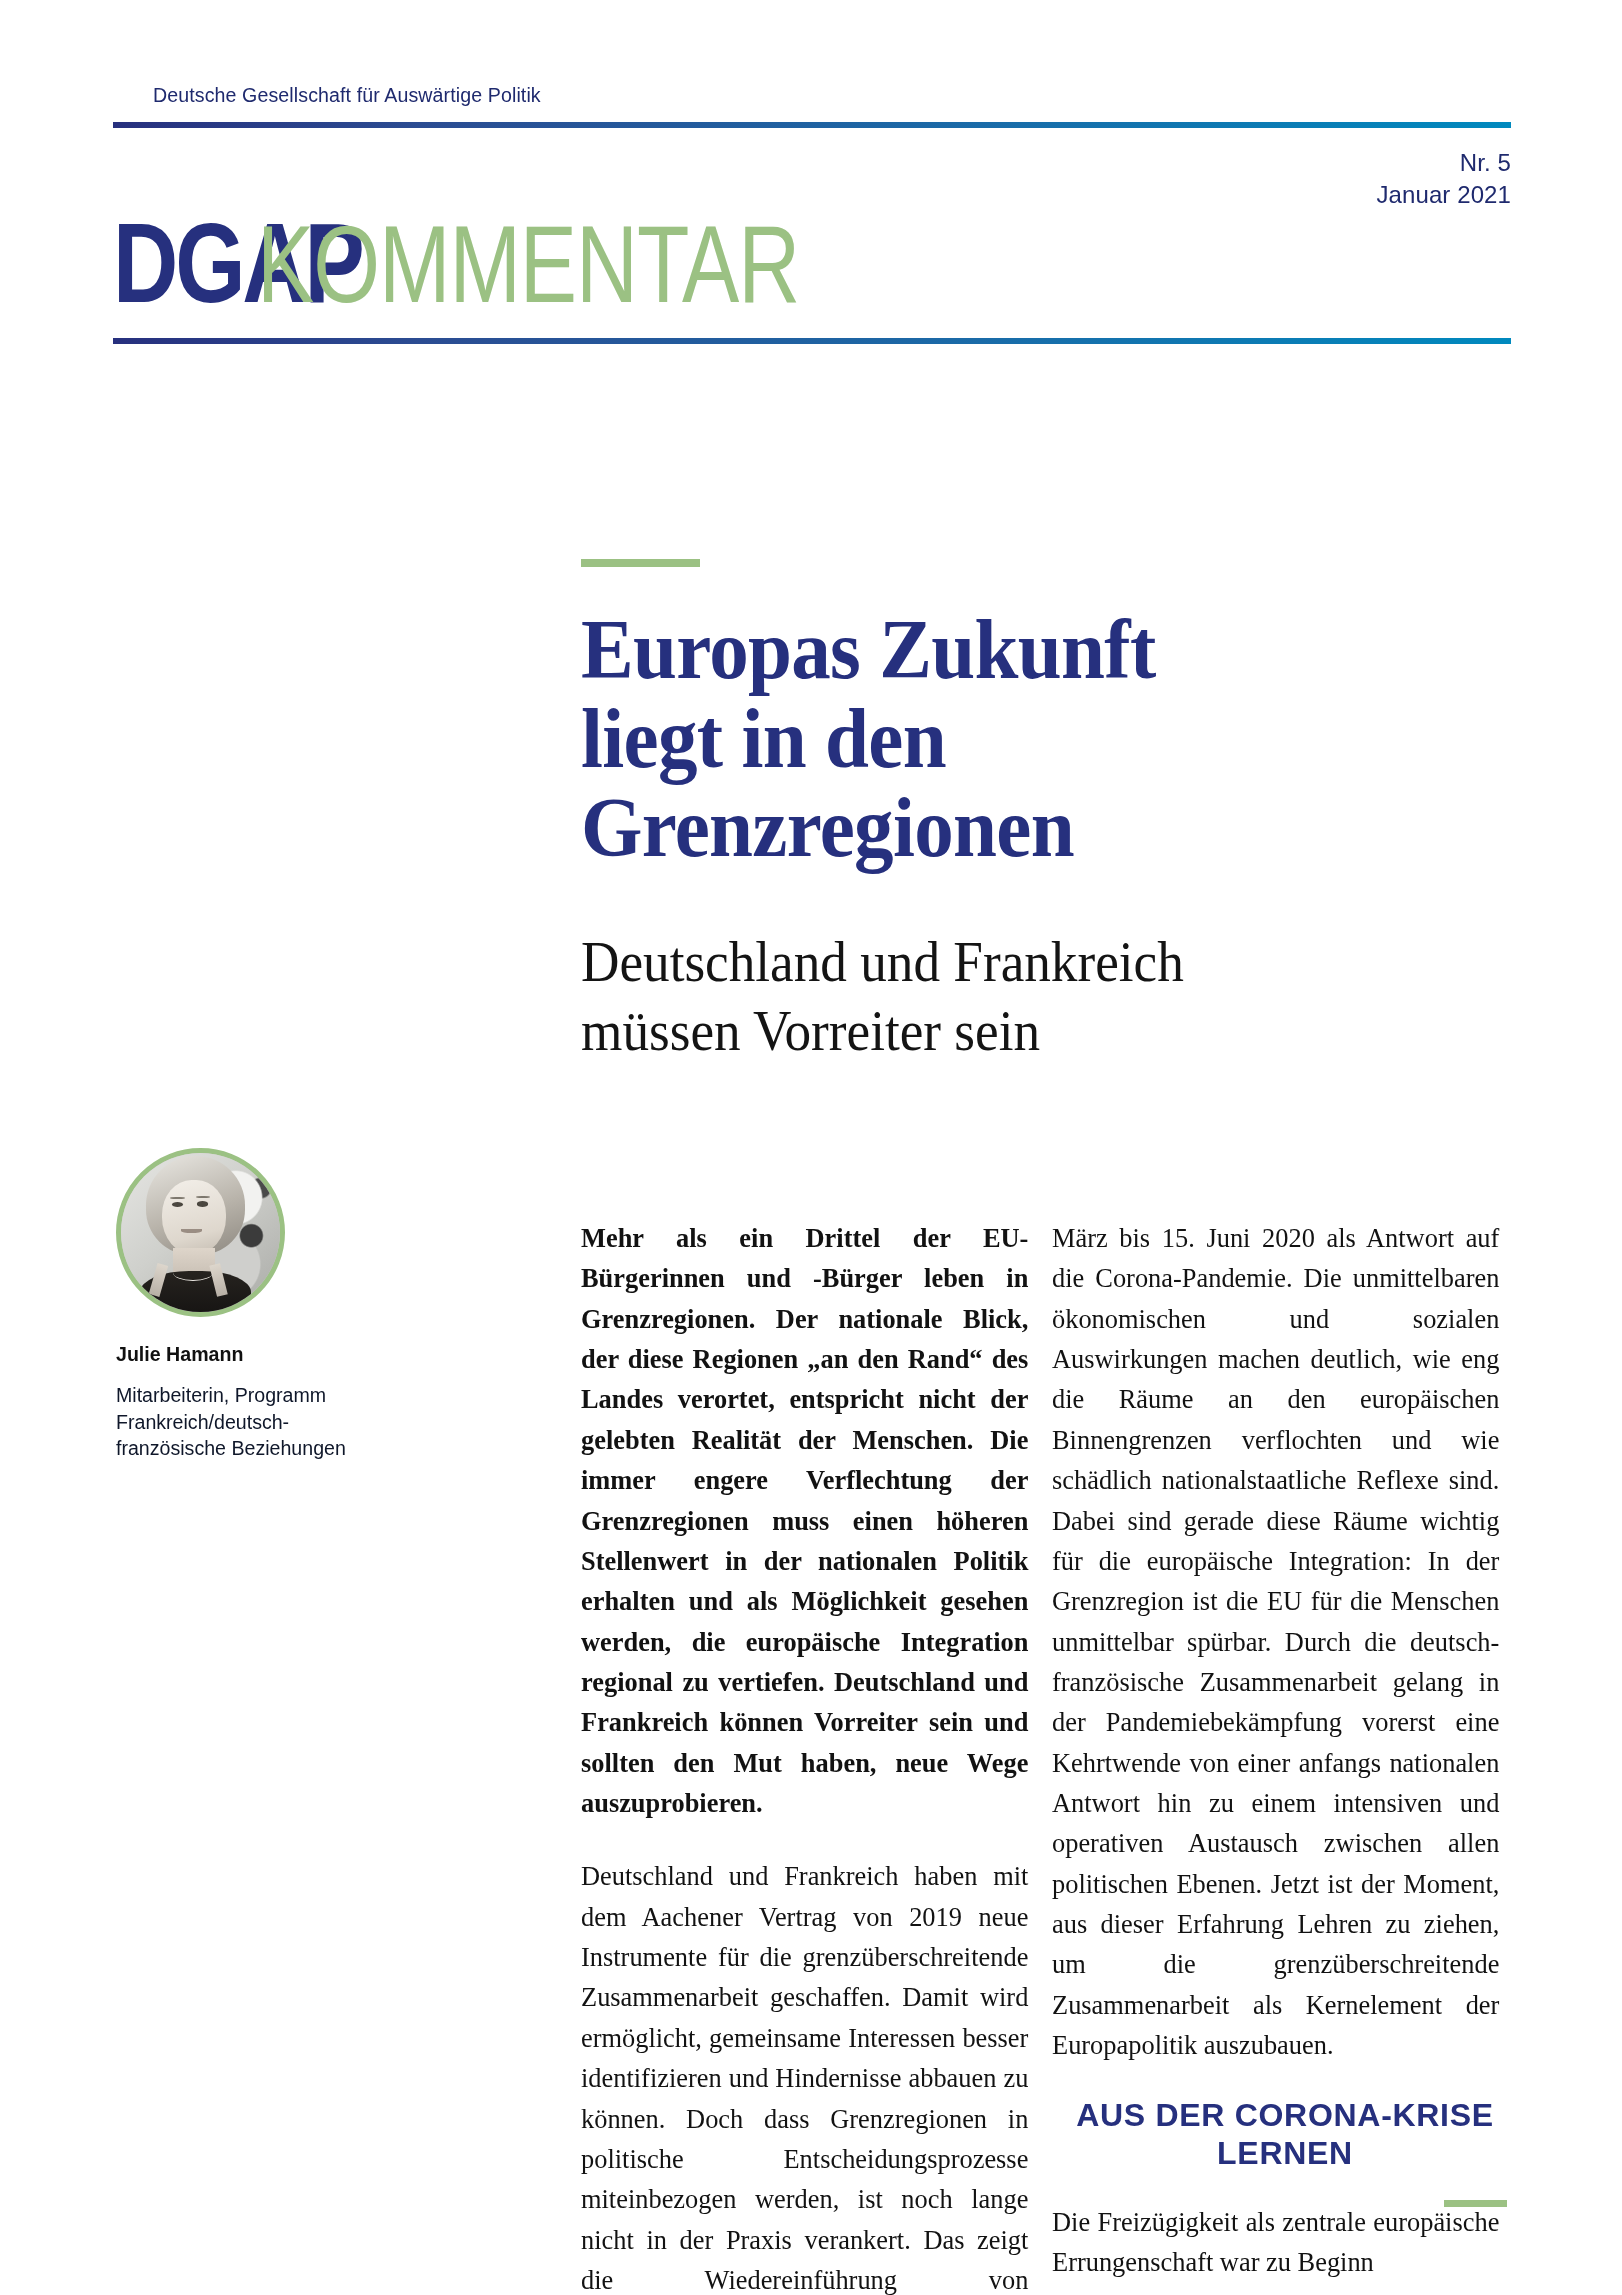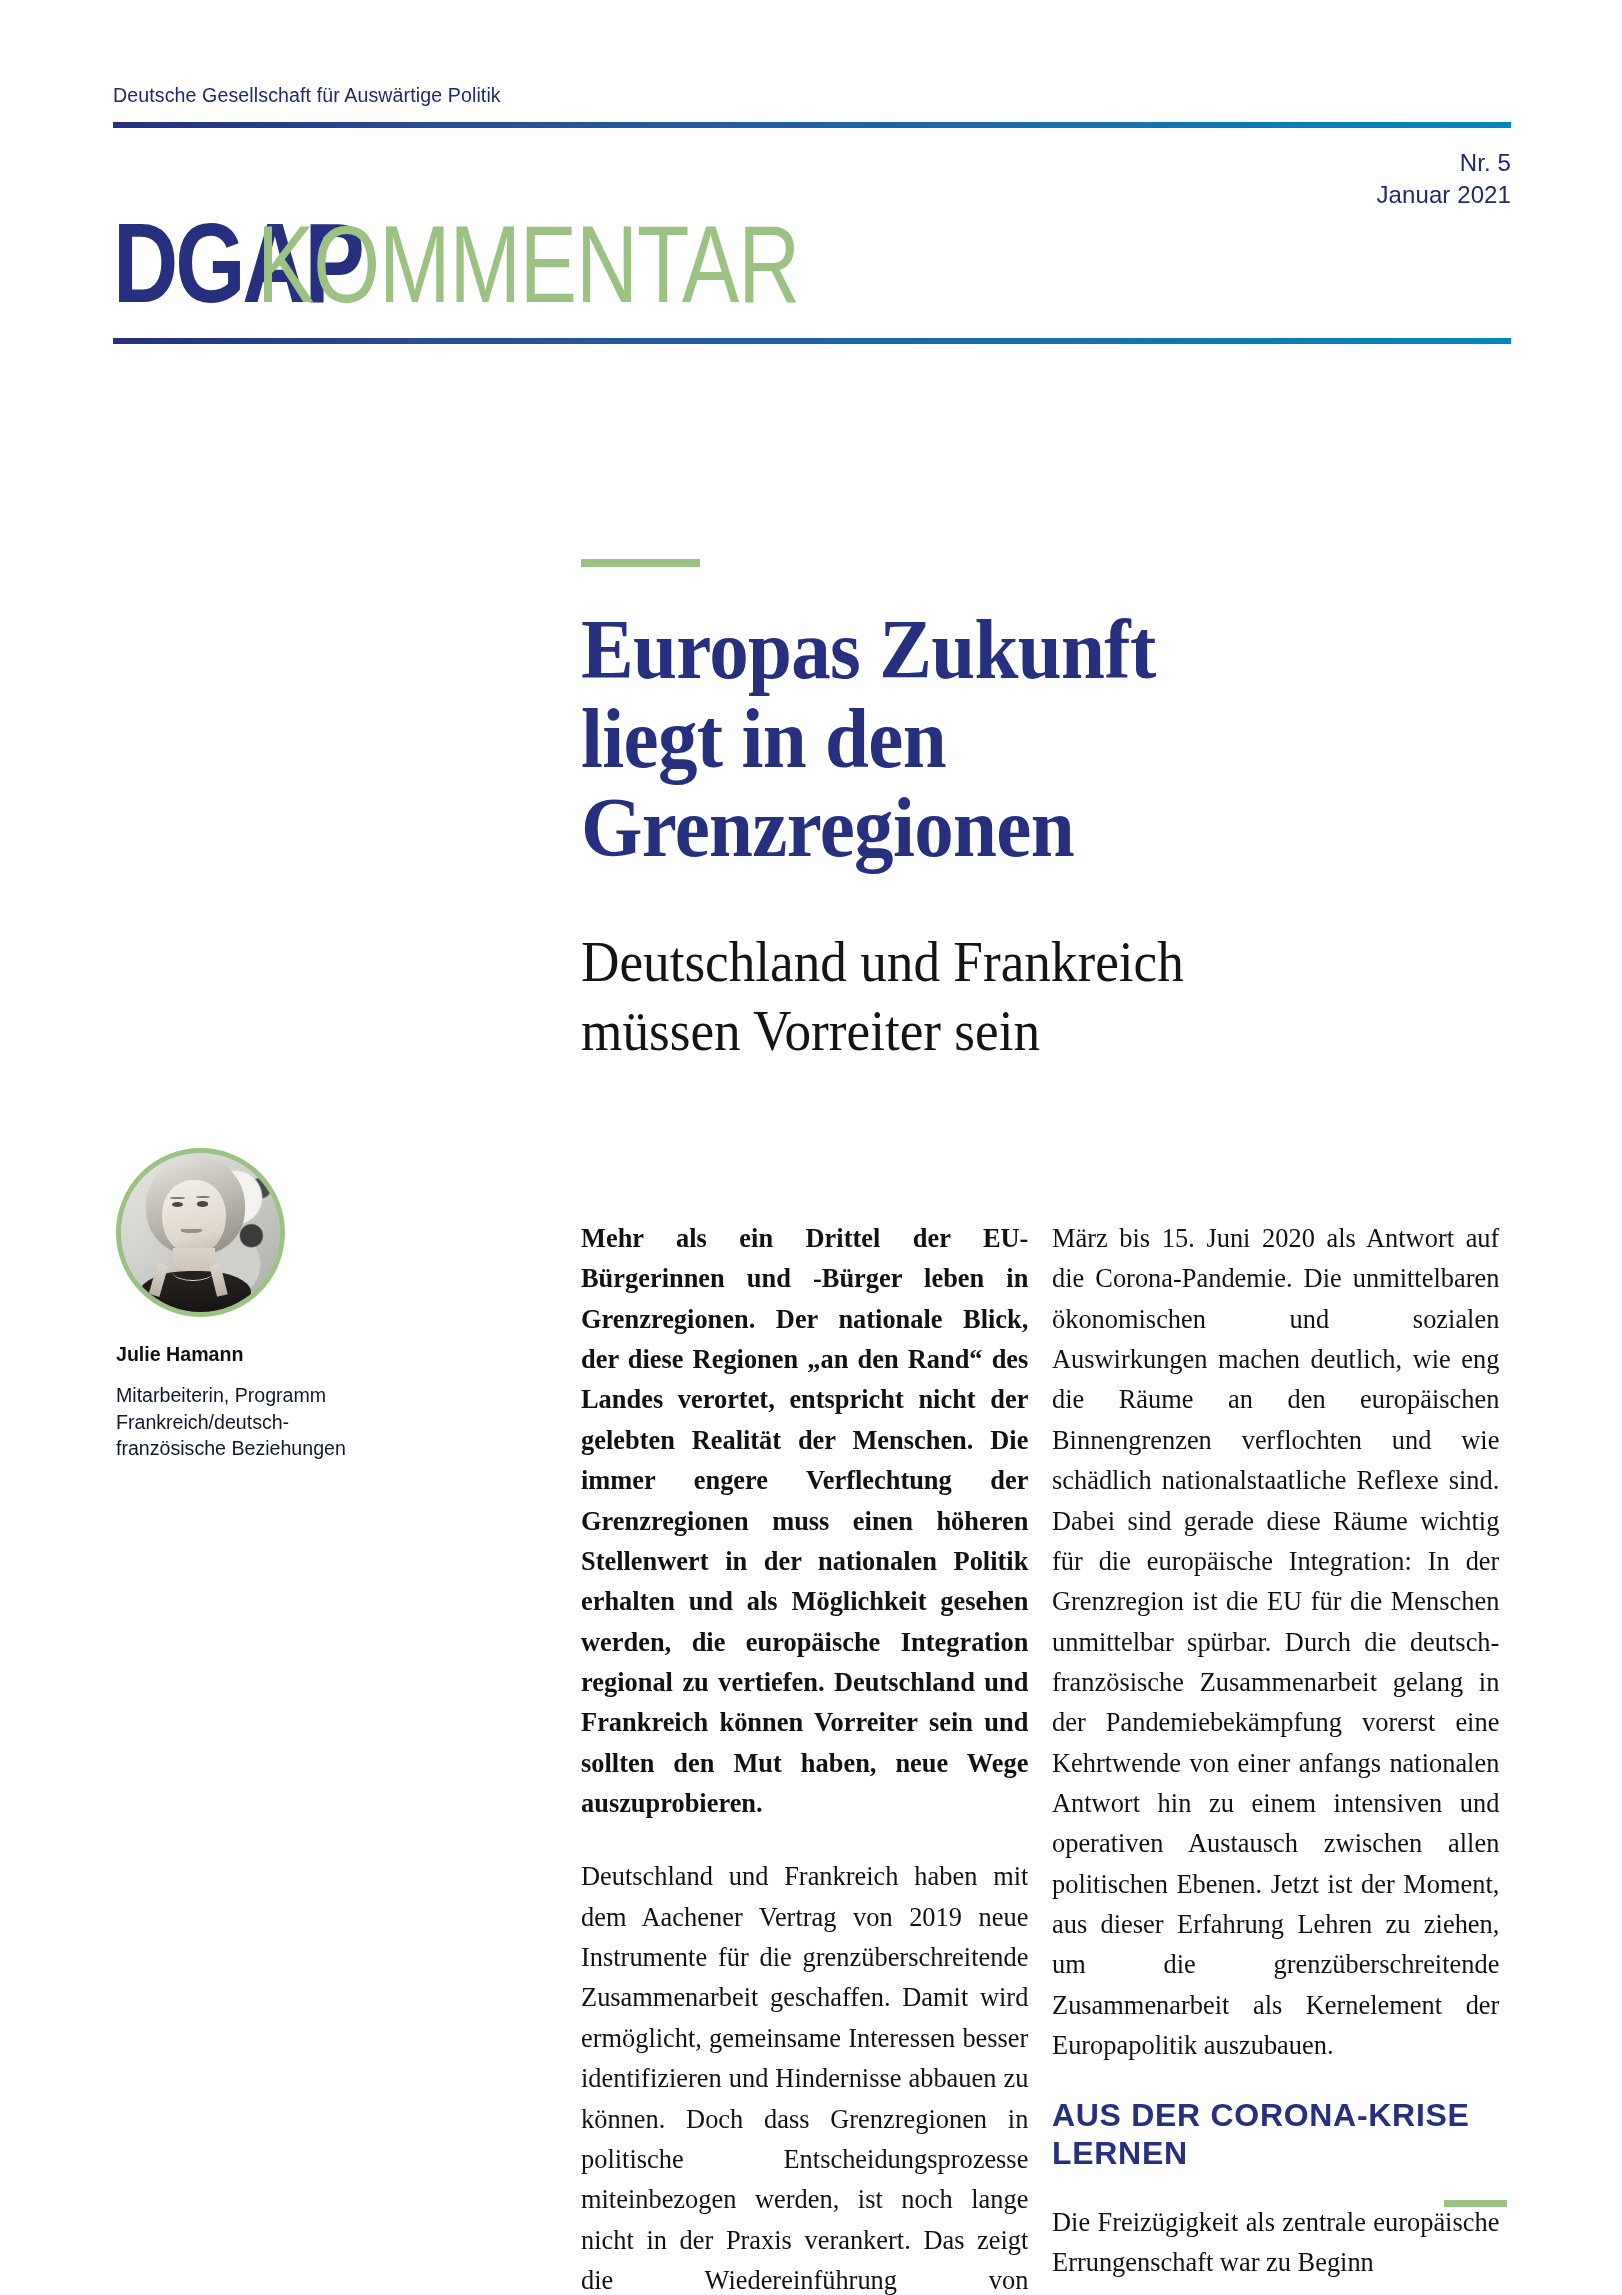--- a/index.html
+++ b/index.html
@@ -22,20 +22,21 @@
     top: 84px;
     width: 1398px;
   }
   #org-name {
     font-family: "Liberation Sans", sans-serif;
     font-size: 19.6px;
     letter-spacing: 0.1px;
     color: #1F2A6E;
     line-height: 1.2;
     white-space: nowrap;
+    margin-left: 40px;
   }
   .rule {
     height: 5.9px;
     width: 100%;
     background: linear-gradient(to right, #27307E 0%, #2B4C92 22%, #1A6BA8 62%, #0089BE 100%);
   }
   #rule-top { margin-top: 14.4px; }
 
   #issue-block {
     position: absolute;
@@ -254,20 +255,21 @@
   }
   .section-head {
     font-family: "Liberation Sans", sans-serif;
     font-weight: 700;
     font-size: 32px;
     line-height: 1.21;
     letter-spacing: 0.7px;
     color: #26307E;
     margin: 3.9px 0 29px 0;
     text-transform: uppercase;
+    text-align: center;
   }
 
   
   #footer-dash {
     position: absolute;
     left: 1444px;
     top: 2200px;
     width: 63px;
     height: 7.2px;
     background: #9BC183;

